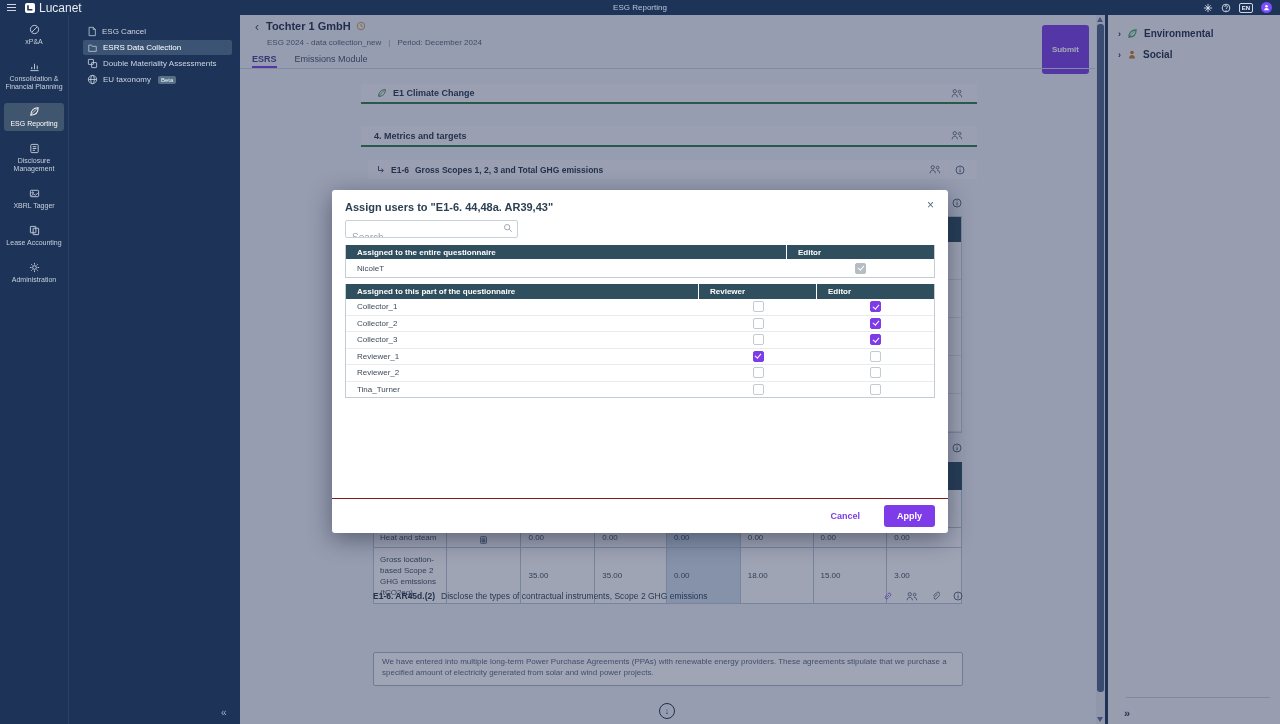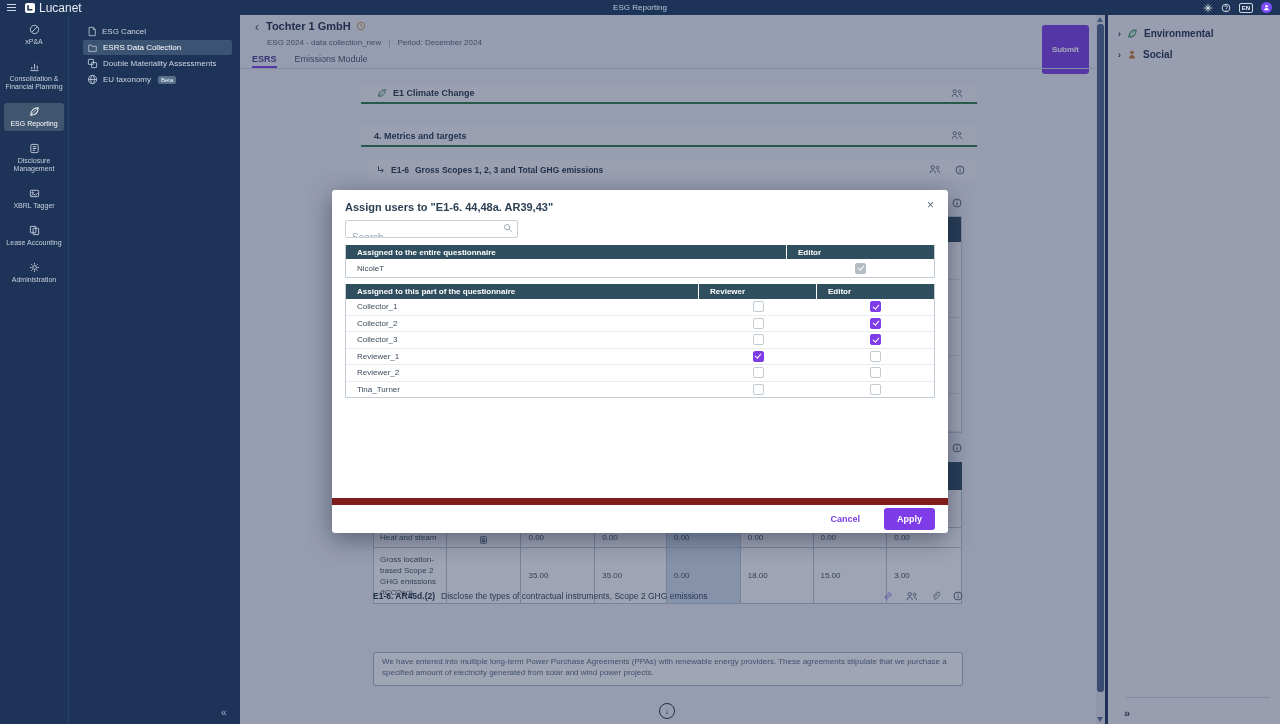--- a/index.html
+++ b/index.html
@@ -131,21 +131,21 @@
   .mrow .cc{display:flex;align-items:center;justify-content:center;box-sizing:border-box;}
   .t1 .mrow{height:18px;}
   .t2 .mrow{height:15.5px;}
   .c-name1{width:441px;} .c-ed1{width:147px;}
   .c-name2{width:353px;} .c-rev{width:118px;} .c-ed2{width:117px;}
   .cb{width:9px;height:9px;border:1px solid #c2cad2;background:#fff;border-radius:2px;position:relative;display:inline-block;cursor:pointer;}
   .cb.checked{background:#7d3ce8;border-color:#7d3ce8;}
   .cb.checked.disabled{background:#b4bcc4;border-color:#b4bcc4;cursor:default;}
   .cb.checked::after{content:"";position:absolute;left:2.5px;top:0.5px;width:2.5px;height:5px;
     border:solid #fff;border-width:0 1.5px 1.5px 0;transform:rotate(40deg);}
-  .m-footer{position:absolute;left:0;right:0;bottom:0;height:35px;border-top:7px solid #7f1d1d;
+  .m-footer{position:absolute;left:0;right:0;bottom:0;height:35px;border-top:1px solid #7f1d1d;
     display:flex;align-items:center;justify-content:flex-end;gap:18px;padding-right:13px;box-sizing:border-box;}
   .cancel-btn{font-size:9px;font-weight:bold;color:#7b3fe4;background:none;border:none;cursor:pointer;font-family:"Liberation Sans",sans-serif;}
   .apply-btn{font-size:9px;font-weight:bold;color:#fff;background:#7d3ce8;border:none;border-radius:3px;
     padding:6px 13px;cursor:pointer;font-family:"Liberation Sans",sans-serif;}
   svg{display:block;}
 </style>
 </head>
 <body>
 
 <div class="stage">

